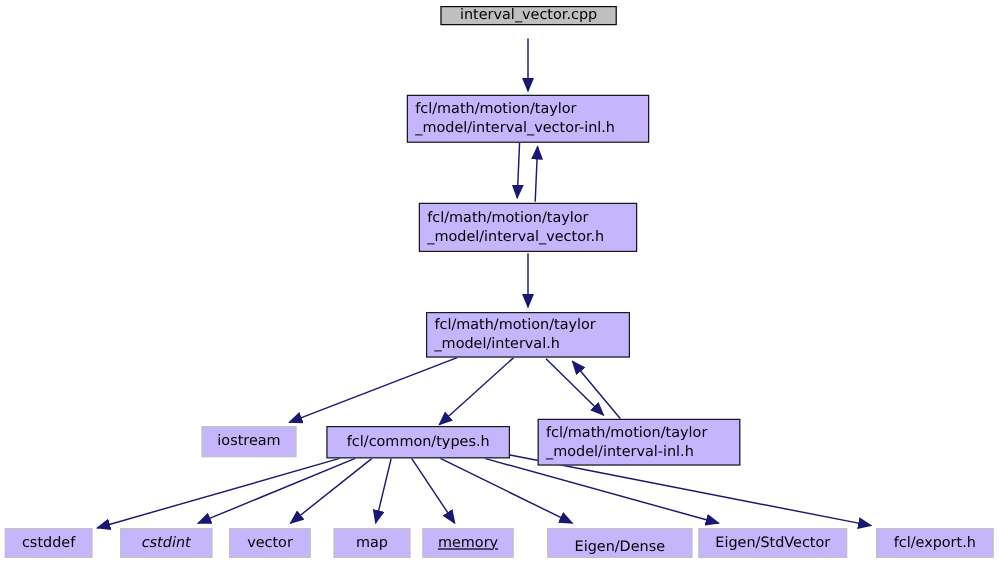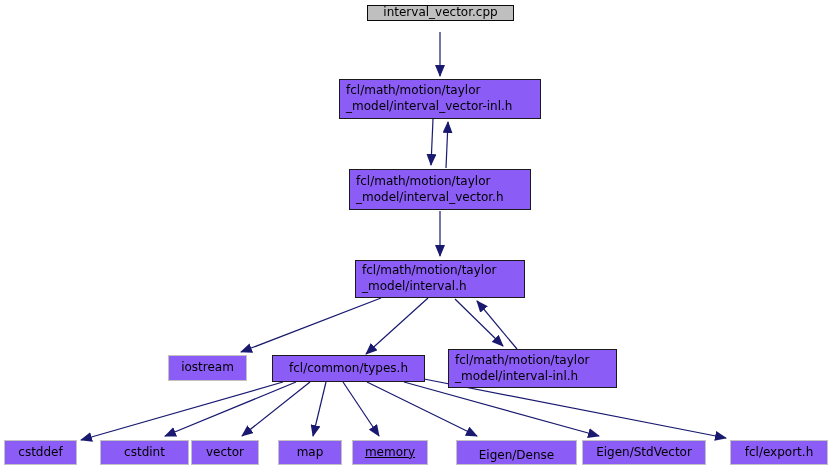--- a/index.html
+++ b/index.html
@@ -8,21 +8,21 @@
     background:#ffffff;
     position:relative;
     font-family:"DejaVu Sans","Liberation Sans",sans-serif;
     overflow:hidden;
   }
   #graph-canvas { position:absolute; left:0; top:0; width:833px; height:469px; }
   svg.edges { position:absolute; left:0; top:0; pointer-events:none; }
   .node {
     position:absolute;
     box-sizing:border-box;
-    background:#8b5cf6;
+    background:#c4b5fd;
     border:1px solid #000000;
     color:#000000;
     font-size:12px;
     line-height:1.3;
     display:flex;
     flex-direction:column;
     align-items:center;
     justify-content:center;
     white-space:nowrap;
   }
@@ -92,21 +92,21 @@
 
   <div class="node link two-line" style="left:448px; top:349px; width:169px; height:39px;">
     <span class="ln">fcl/math/motion/taylor</span>
     <span class="ln">_model/interval-inl.h</span>
   </div>
 
   <div class="node leaf" style="left:4px; top:440px; width:73px; height:25px;">
     <span class="ln">cstddef</span>
   </div>
 
-  <div class="node leaf" style="left:100px; top:440px; width:89px; height:25px;">
+  <div class="node leaf" style="left:100px; top:440px; width:77px; height:25px;font-style:italic;">
     <span class="ln">cstdint</span>
   </div>
 
   <div class="node leaf" style="left:191px; top:440px; width:68px; height:25px;">
     <span class="ln">vector</span>
   </div>
 
   <div class="node leaf" style="left:278px; top:440px; width:64px; height:25px;">
     <span class="ln">map</span>
   </div>

